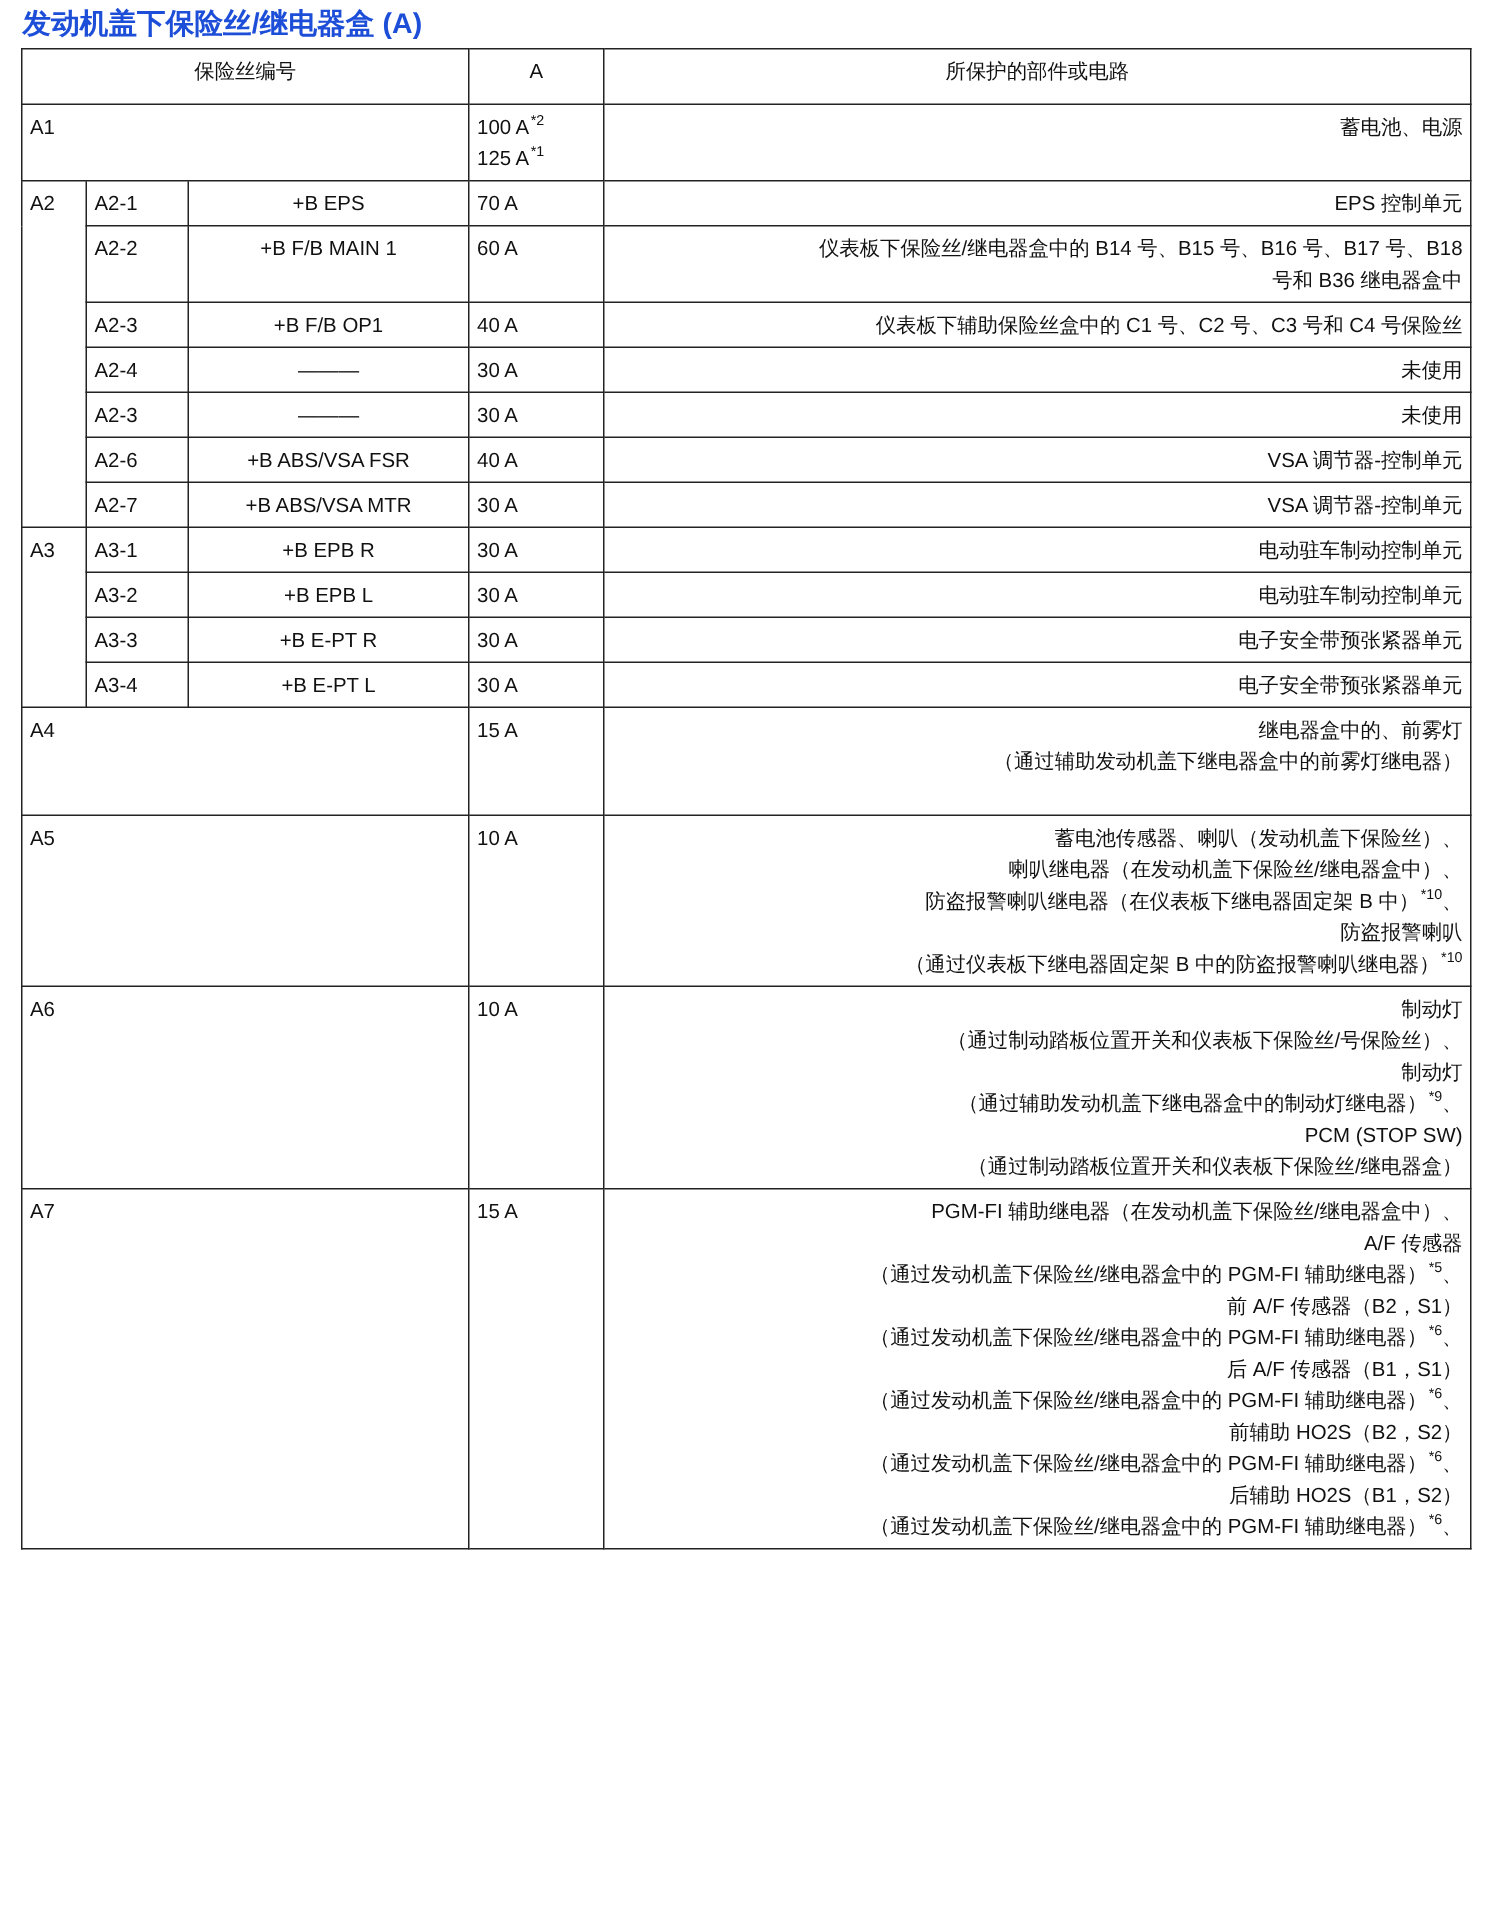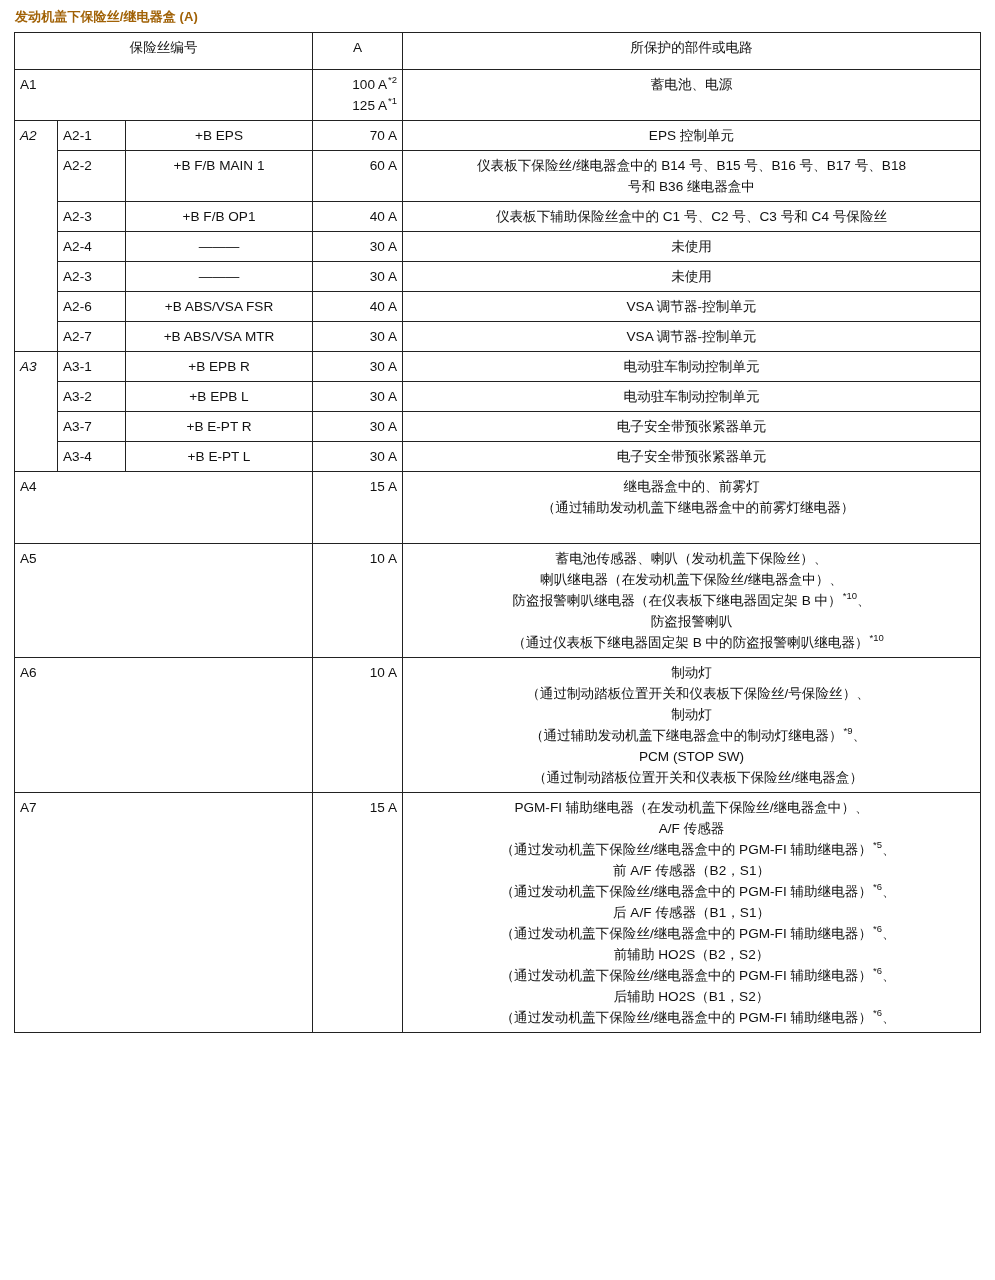--- a/index.html
+++ b/index.html
@@ -16,26 +16,26 @@
     -webkit-font-smoothing: antialiased;
   }
   .page {
     position: relative;
     width: 995px;
     height: 1280px;
     box-sizing: border-box;
     padding: 8px 14px 0 14px;
   }
   .doc-title {
-    font-size: 13px;
+    font-size: 19px;
     font-weight: bold;
     letter-spacing: 0.1px;
     margin: 0 0 6px 1px;
     line-height: 18px;
-    color: #a16207;
+    color: #1d4ed8;
   }
   table.fuse-table {
     border-collapse: collapse;
     width: 967px;
     table-layout: fixed;
     border: 1.6px solid #111;
     padding-left: 20px;
   }
   table.fuse-table td, table.fuse-table th {
     border: 1px solid #222;
@@ -57,34 +57,34 @@
 
   thead td {
     text-align: center;
     height: 28px;
     vertical-align: middle;
     padding-top: 5px;
     padding-bottom: 5px;
   }
   .hdr-row td { font-size: 13.6px; }
 
-  .amp-cell { text-align: right; }
-  .desc-cell { text-align: center; padding-left: 6px; }
+  .amp-cell { text-align: left; }
+  .desc-cell { text-align: right; padding-left: 6px; }
   .id-cell { }
 
   sup {
     font-size: 9.5px;
     vertical-align: super;
     line-height: 0;
     padding-left: 1px;
   }
   .desc-line { display: block; white-space: nowrap; }
   .desc-line.indent { padding-left: 13px; }
 
-  .tall-left { vertical-align: top; font-style: italic; }
+  .tall-left { vertical-align: top; }
   .spacer-line { display: block; height: 21px; }
 </style>
 </head>
 <body>
 
 <div class="page">
 
   <div class="doc-title">发动机盖下保险丝/继电器盒 (A)</div>
 
   <table class="fuse-table">
@@ -183,21 +183,21 @@
         </tr>
         <tr>
           <td class="id-cell">A3-2</td>
           <td class="center">+B EPB L</td>
           <td class="amp-cell">30 A</td>
           <td class="desc-cell">
             <span class="desc-line">电动驻车制动控制单元</span>
           </td>
         </tr>
         <tr>
-          <td class="id-cell">A3-7</td>
+          <td class="id-cell">A3-3</td>
           <td class="center">+B E-PT R</td>
           <td class="amp-cell">30 A</td>
           <td class="desc-cell">
             <span class="desc-line">电子安全带预张紧器单元</span>
           </td>
         </tr>
         <tr>
           <td class="id-cell">A3-4</td>
           <td class="center">+B E-PT L</td>
           <td class="amp-cell">30 A</td>

